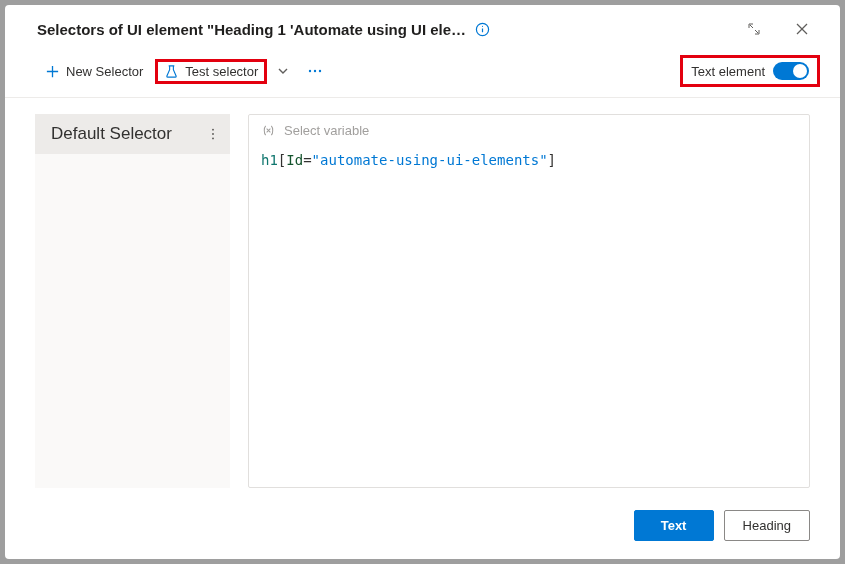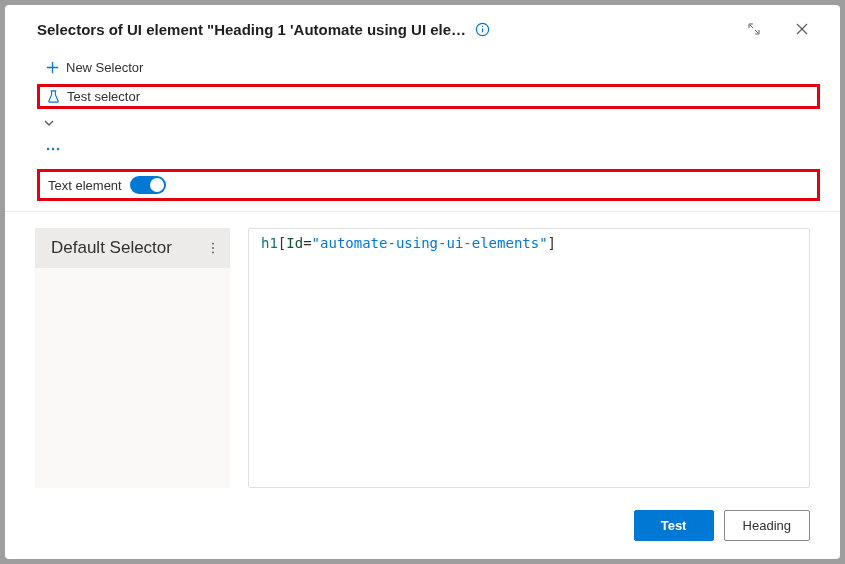--- a/index.html
+++ b/index.html
@@ -43,24 +43,24 @@
       width: 40px;
       height: 28px;
       display: flex;
       align-items: center;
       justify-content: center;
       color: #605e5c;
     }
     
     .toolbar {
       display: flex;
+      align-items: center;
       padding: 6px 20px 10px 32px;
       gap: 4px;
       border-bottom: 1px solid #edebe9;
-      flex-direction: column;
     }
     .tbtn {
       display: flex;
       align-items: center;
       gap: 6px;
       padding: 5px 8px;
       color: #323130;
       font-size: 13px;
       cursor: pointer;
     }
@@ -255,24 +255,34 @@
           <svg width="14" height="14" viewBox="0 0 16 16" fill="currentColor">
             <circle cx="8" cy="3" r="1.1"></circle>
               <circle cx="8" cy="8" r="1.1"></circle>
               <circle cx="8" cy="13" r="1.1"></circle>
           </svg>
         </span>
       </div>
     </div>
 
     <div class="editor">
+      <div class="var-row">
+        <span class="var-ic">
+          <svg width="15" height="15" viewBox="0 0 16 16" fill="none" stroke="currentColor" stroke-width="1.1">
+            <path d="M5 3 C3 5 3 11 5 13"></path>
+            <path d="M11 3 C13 5 13 11 11 13"></path>
+            <path d="M6 6 L10 10 M10 6 L6 10"></path>
+          </svg>
+        </span>
+        <span>Select variable</span>
+      </div>
       <div class="code-area">
         <span class="tok-tag">h1</span><span class="tok-op">[</span><span class="tok-attr">Id</span><span class="tok-op">=</span><span class="tok-str">"automate-using-ui-elements"</span><span class="tok-op">]</span>
       </div>
     </div>
   </div>
 
   <div class="footer">
-    <div class="btn btn-primary">Test</div>
+    <div class="btn btn-primary">Text</div>
     <div class="btn btn-secondary">Heading</div>
   </div>
 
 </div>
 
 </body></html>

